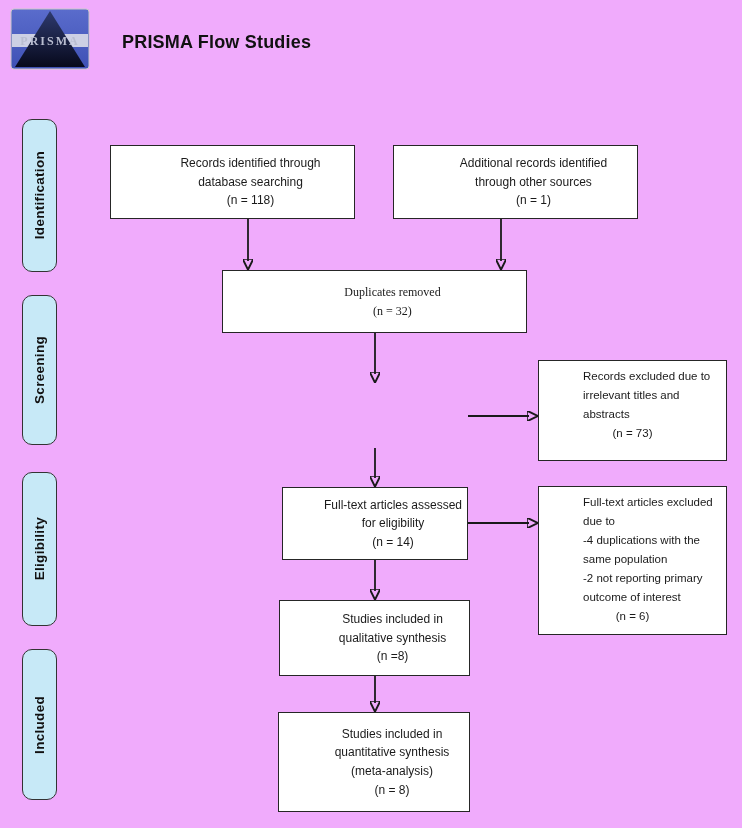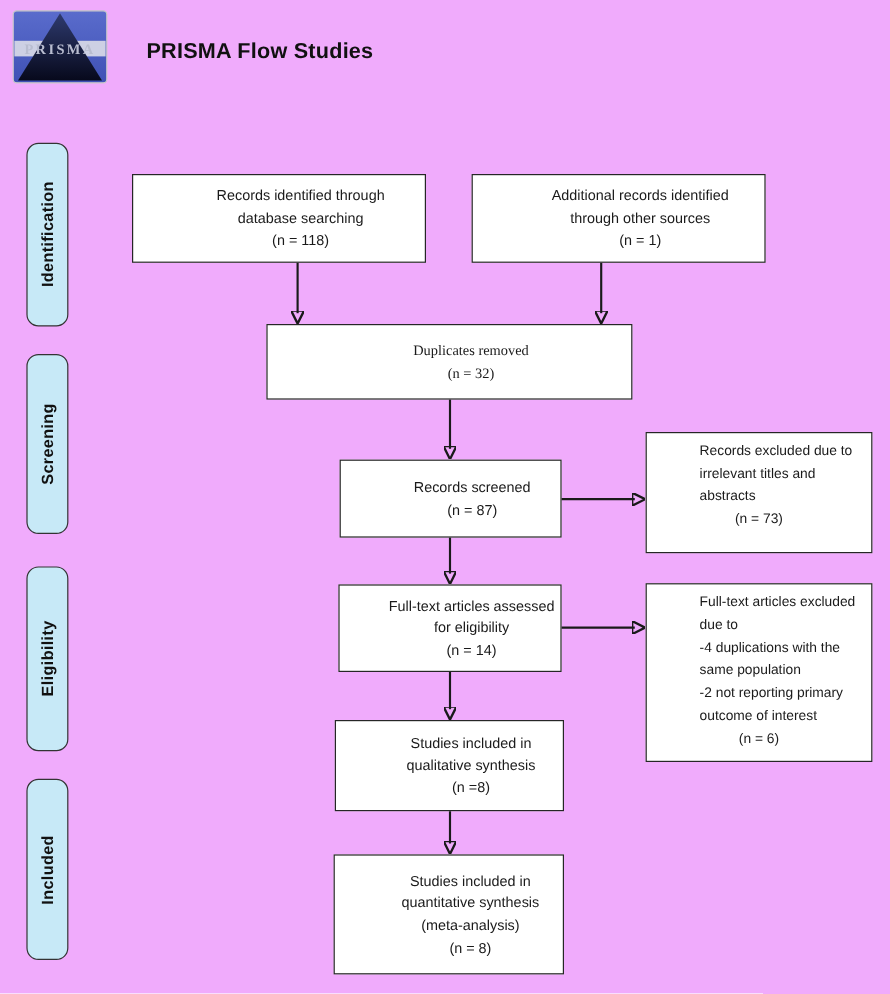--- a/index.html
+++ b/index.html
@@ -152,24 +152,20 @@
     <span class="box-text">Additional records identified
 through other sources
 (n = 1)</span>
   </div>
 
   <div class="flow-box box-duplicates-removed">
     <span class="box-text">Duplicates removed
 (n = 32)</span>
   </div>
 
-  <div class="flow-box box-records-screened">
-    <span class="box-text">Records screened
-(n = 87)</span>
-  </div>
 
   <div class="flow-box excl box-records-excluded">
     <span class="box-text">Records excluded due to
 irrelevant titles and
 abstracts</span>
     <span class="n-line">(n = 73)</span>
   </div>
 
   <div class="flow-box box-fulltext-assessed">
     <span class="box-text">Full-text articles assessed

